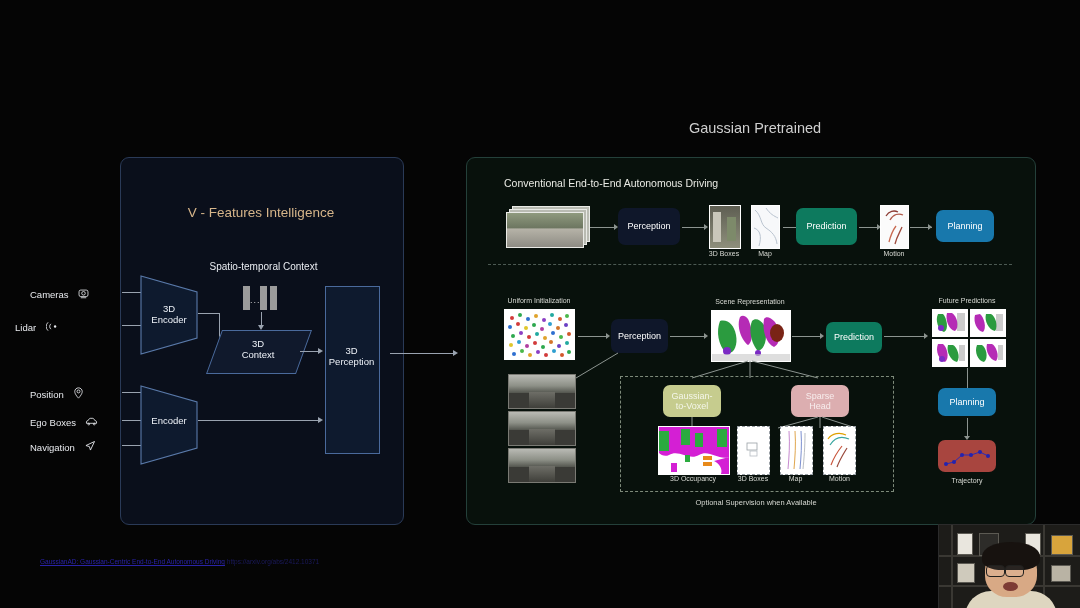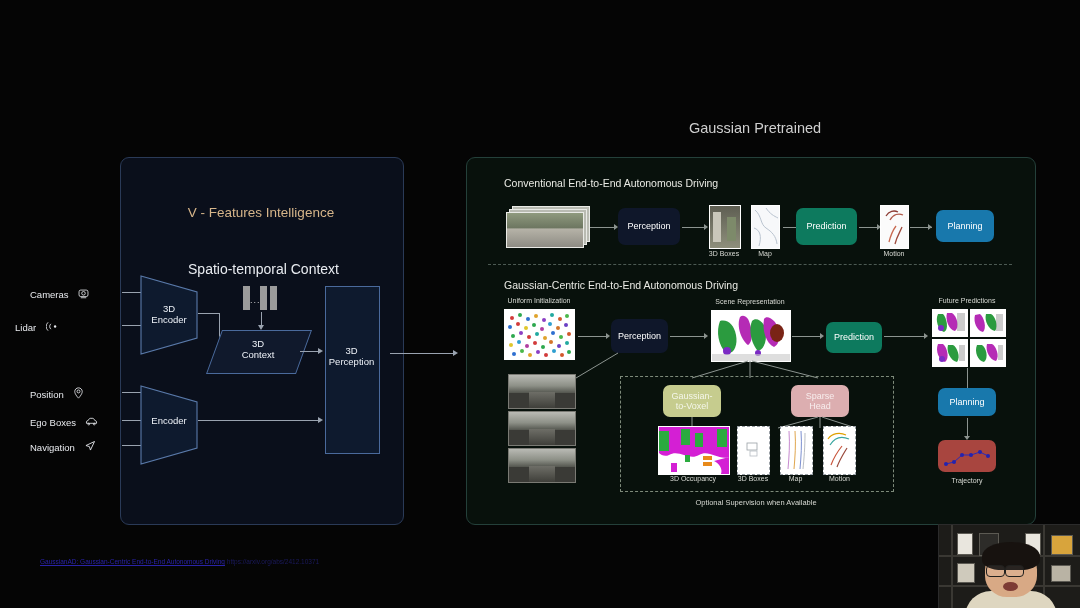--- a/index.html
+++ b/index.html
@@ -26,21 +26,21 @@
   .in-row{height:12px;line-height:12px;}
   .ico{display:inline-block;vertical-align:middle;margin-left:5px;}
 
   .arrow-line{position:absolute;background:#9aa3b0;height:1px;}
   .arrow-head{position:absolute;width:0;height:0;border-left:5px solid #9aa3b0;
       border-top:3.5px solid transparent;border-bottom:3.5px solid transparent;}
   .arrow-head-down{position:absolute;width:0;height:0;border-top:5px solid #9aa3b0;
       border-left:3.5px solid transparent;border-right:3.5px solid transparent;}
   .vline{position:absolute;background:#9aa3b0;width:1px;}
 
-  #spatio-label{left:176px;top:261px;width:175px;text-align:center;color:#e9ecf1;font-size:14px;}
+  #spatio-label{left:176px;top:261px;width:175px;text-align:center;color:#e9ecf1;font-size:10px;}
   .tok{position:absolute;background:#9b9b9b;width:7px;height:24px;}
   #tok-dots{position:absolute;color:#cfcfcf;font-size:9px;letter-spacing:1px;}
 
   #feat-par{position:absolute;left:214px;top:330px;width:88px;height:42px;
       background:#10192c;border:1px solid #4a6a9c;
       transform:skewX(-20deg);}
   #feat-lab{position:absolute;left:214px;top:338px;width:88px;text-align:center;
       color:#eef2f8;font-size:9.5px;line-height:11px;}
 
   #projector{position:absolute;left:325px;top:286px;width:53px;height:166px;
@@ -273,21 +273,20 @@
   </div>
   <div class="cap" style="left:874px;top:250px;width:40px;">Motion</div>
 
   <div class="abs ar" style="left:910px;top:227px;width:22px;"></div>
   <div class="abs arh" style="left:928px;top:224px;"></div>
 
   <div class="node n-plan" style="left:936px;top:210px;width:58px;height:32px;">Planning</div>
 
   <div id="divider"></div>
 
-  <div class="abs sec-title" style="left:504px;top:279px;">Gaussian-Centric End-to-End Autonomous Driving</div>
 
   <div class="cap" style="left:496px;top:297px;width:86px;">Uniform Initialization</div>
   <div class="abs thumb" style="left:504px;top:309px;width:69px;height:49px;">
     <svg width="69" height="49" viewBox="0 0 69 49">
       <rect width="69" height="49" fill="#fff"></rect>
       <g>
         <circle cx="7" cy="8" r="2" fill="#d23b3b"></circle>
           <circle cx="15" cy="5" r="2" fill="#2ea84f"></circle>
           <circle cx="23" cy="9" r="2" fill="#2f6fd0"></circle>
           <circle cx="31" cy="6" r="2" fill="#e0a32c"></circle>

